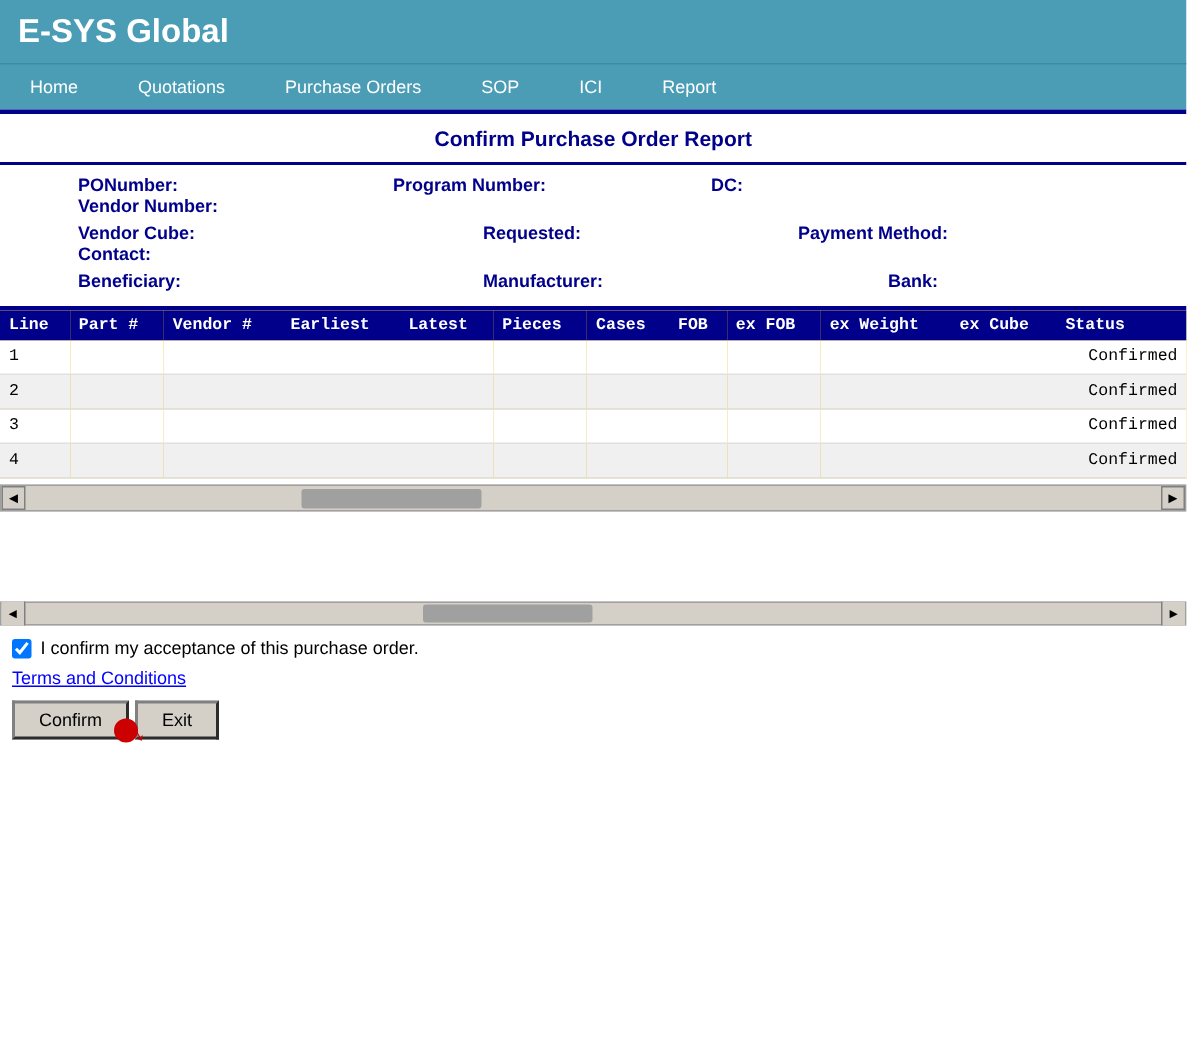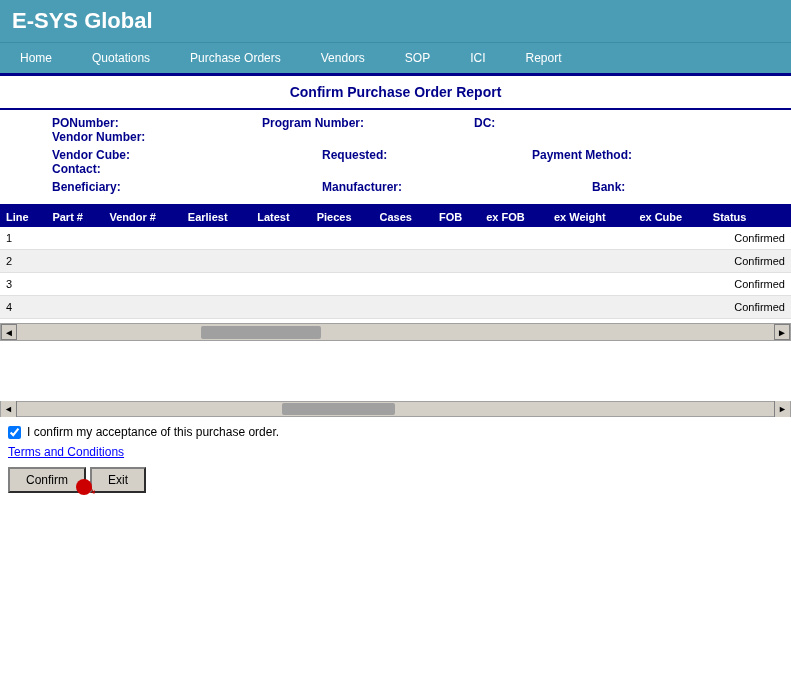--- a/index.html
+++ b/index.html
@@ -26,21 +26,21 @@
     #form-fields { padding: 6px 8px; background: #fff; }
     .form-row { display: flex; align-items: baseline; margin-bottom: 4px; flex-wrap: wrap; margin-left: 44px; }
     .field-label { color: #00008b; font-weight: bold; font-size: 12px; white-space: nowrap; min-width: 100px; }
     .field-value { color: #000; font-size: 12px; margin-right: 30px; min-width: 80px; }
 
     
     .notes-label { color: #00008b; font-weight: bold; font-size: 12px; margin-bottom: 4px; }
     .notes-input { width: 100%; height: 28px; border: 1px solid #00008b; background: #fff; }
 
     
-    #table-area { background: #eab308; }
+    #table-area { background: #eab308; font-family: Liberation Mono, monospace; }
     #data-table { width: 100%; border-collapse: collapse; }
     #data-table thead tr { background: #00008b; }
     #data-table thead th { color: #fff; font-size: 11px; padding: 4px 6px; text-align: left; font-weight: bold; white-space: nowrap; }
     #data-table tbody tr { background: #fff; }
     #data-table tbody tr:nth-child(even) { background: #f0f0f0; }
     #data-table tbody td { padding: 5px 6px; font-size: 11px; color: #000; border-bottom: 1px solid #e0e0e0; }
 
     
     #scroll-area { height: 18px; background: #d4d0c8; border: 1px solid #a0a0a0; position: relative; margin-top: 4px; }
     #scroll-thumb { position: absolute; left: 200px; top: 2px; width: 120px; height: 13px; background: #a0a0a0; border-radius: 2px; }
@@ -76,21 +76,20 @@
 <body>
 
 <div id="header">
   <div class="logo">E-SYS Global</div>
 </div>
 
 <div id="nav">
   <a href="#">Home</a>
   <a href="#">Quotations</a>
   <a href="#">Purchase Orders</a>
-  <a href="#">Vendors</a>
   <a href="#">SOP</a>
   <a href="#">ICI</a>
   <a href="#">Report</a>
 </div>
 
 <div class="blue-line"></div>
 
 <div id="report-container">
 
   <div id="report-title">Confirm Purchase Order Report</div>

